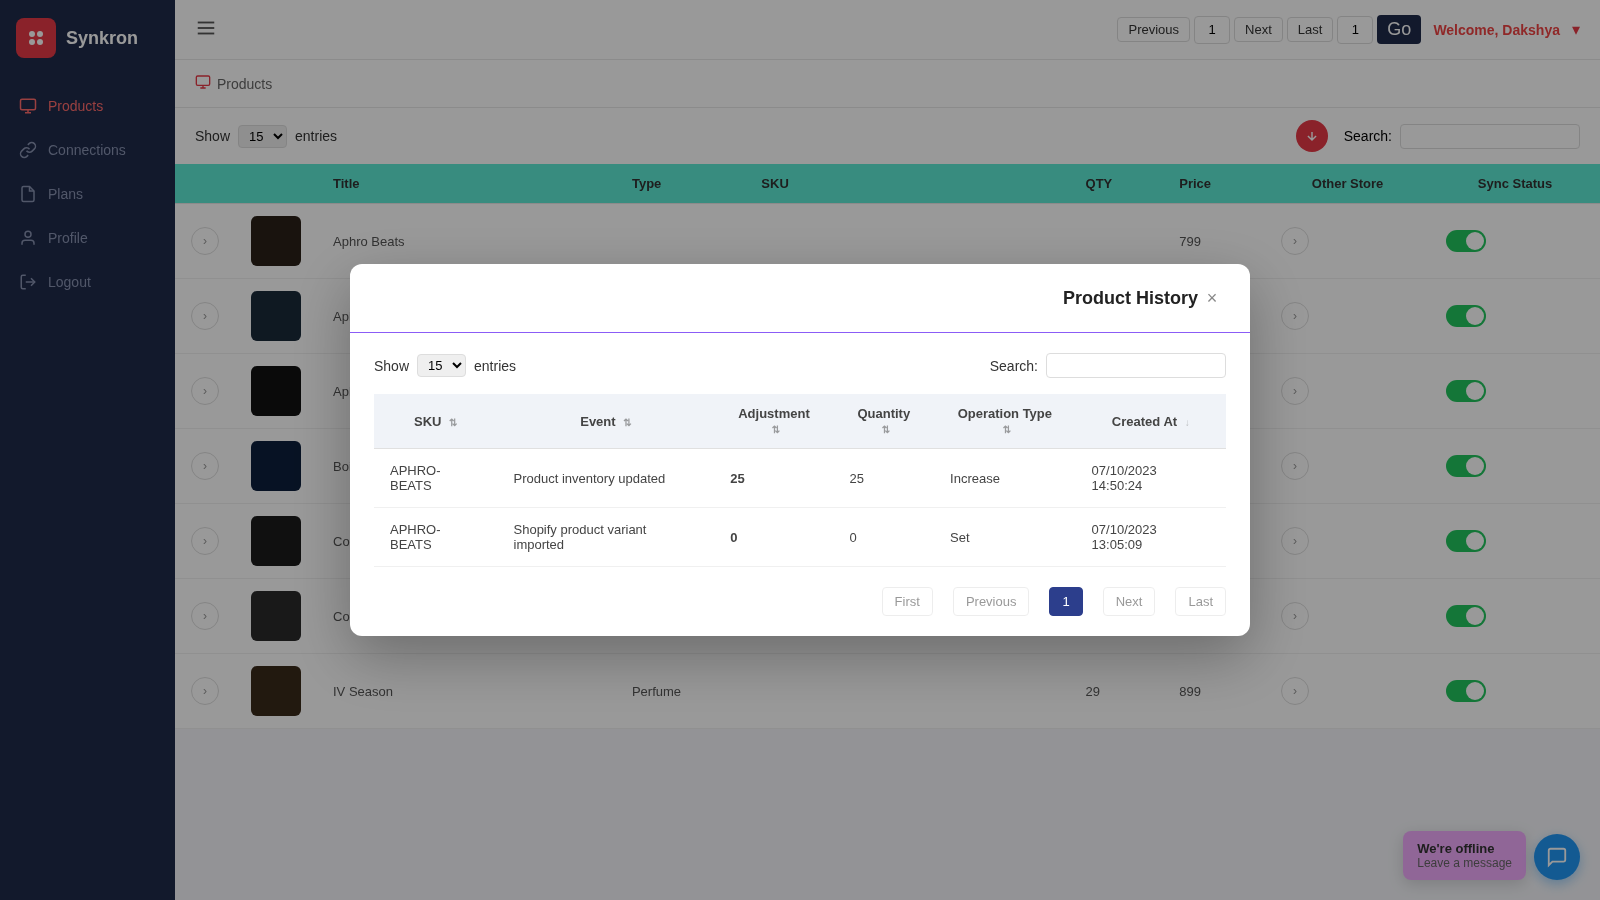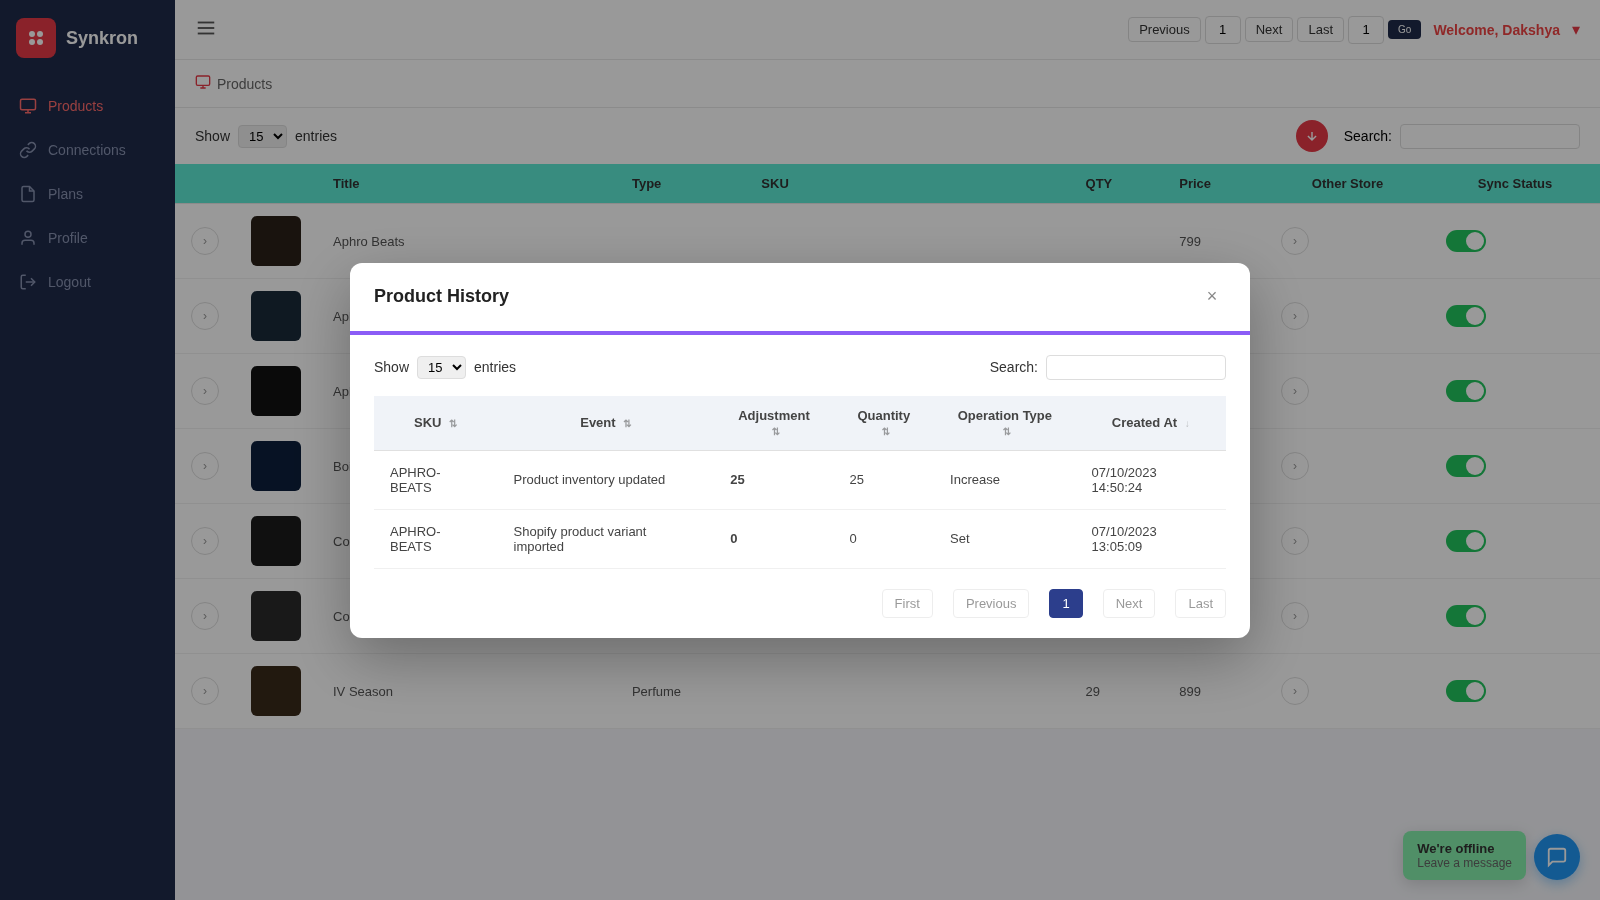--- a/index.html
+++ b/index.html
@@ -72,21 +72,21 @@
       border: 1px solid #ddd;
       border-radius: 4px;
       text-align: center;
       font-size: 13px;
     }
     .tpag-go {
       background: #1e2a4a; color: white;
       border: none; border-radius: 4px;
       padding: 4px 10px;
       cursor: pointer;
-      font-size: 10px;
+      font-size: 18px;
     }
 
     
     .content-header {
       background: white;
       padding: 0 20px;
       border-bottom: 1px solid #e8e8e8;
       display: flex;
       align-items: center;
       height: 48px;
@@ -199,23 +199,23 @@
       width: 900px;
       max-height: 80vh;
       overflow: hidden;
       display: flex;
       flex-direction: column;
       box-shadow: 0 20px 60px rgba(0,0,0,0.3);
     }
     .modal-header {
       display: flex;
       align-items: center;
-      justify-content: space-between;
+      justify-content: flex-end;
       padding: 20px 24px;
-      border-bottom: 4px solid #8b5cf6;
+      border-bottom: 1px solid #8b5cf6;
     }
     .modal-title { font-size: 18px; font-weight: 600; color: #222; }
     .modal-close {
       width: 28px; height: 28px;
       border: none; background: none;
       cursor: pointer;
       color: #888;
       font-size: 18px;
       display: flex; align-items: center; justify-content: center;
       border-radius: 4px;
@@ -278,21 +278,21 @@
     .chat-widget {
       position: fixed;
       bottom: 20px;
       right: 20px;
       display: flex;
       align-items: flex-end;
       gap: 8px;
       z-index: 999;
     }
     .chat-bubble {
-      background: #86efac;
+      background: #f0abfc;
       border-radius: 8px;
       padding: 10px 14px;
       box-shadow: 0 4px 16px rgba(0,0,0,0.15);
       font-size: 13px;
       color: #333;
     }
     .chat-bubble .offline { font-weight: 600; }
     .chat-bubble .leave { color: #666; font-size: 12px; margin-top: 0; }
     .chat-btn {
       width: 46px; height: 46px;

